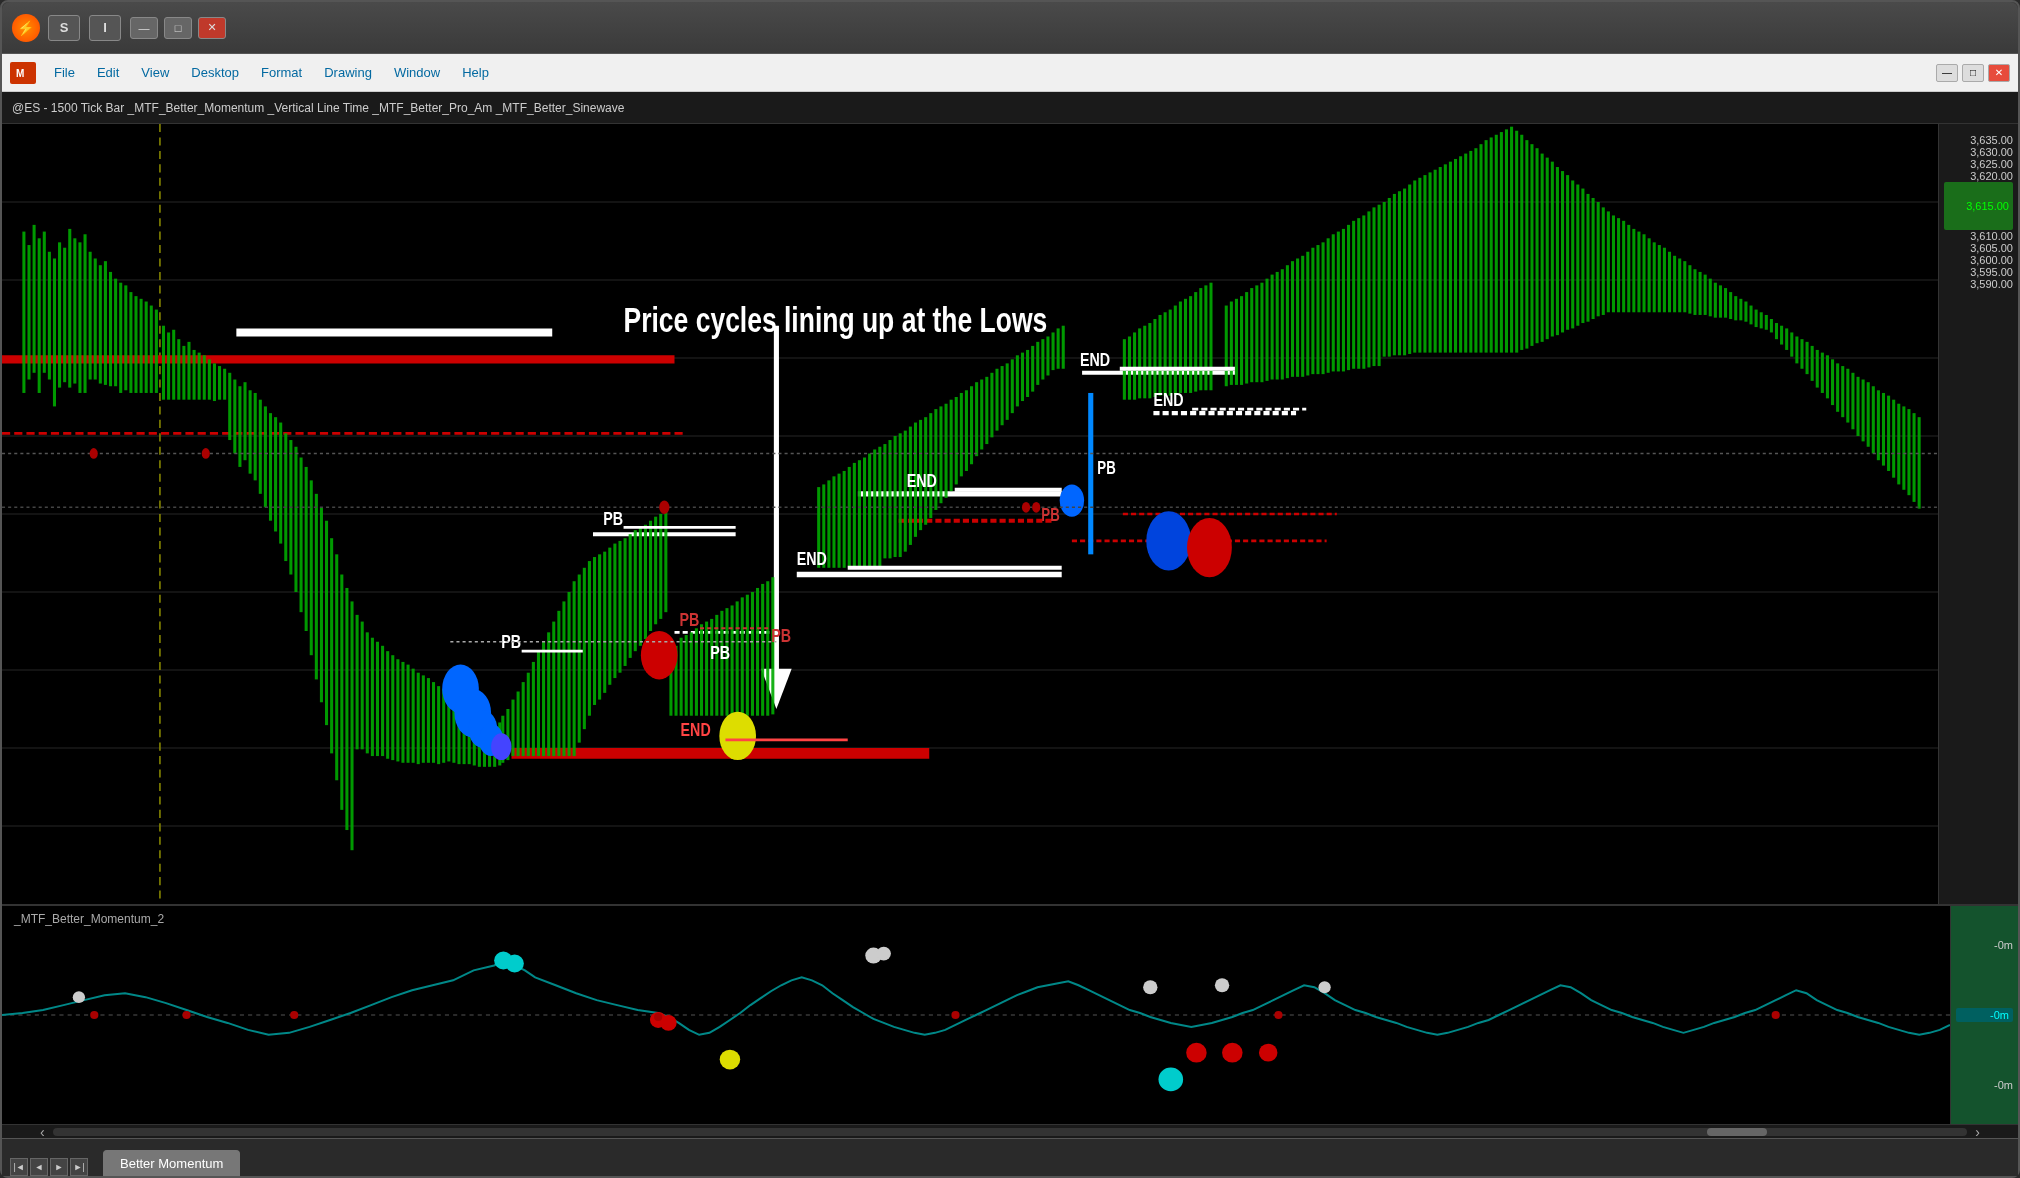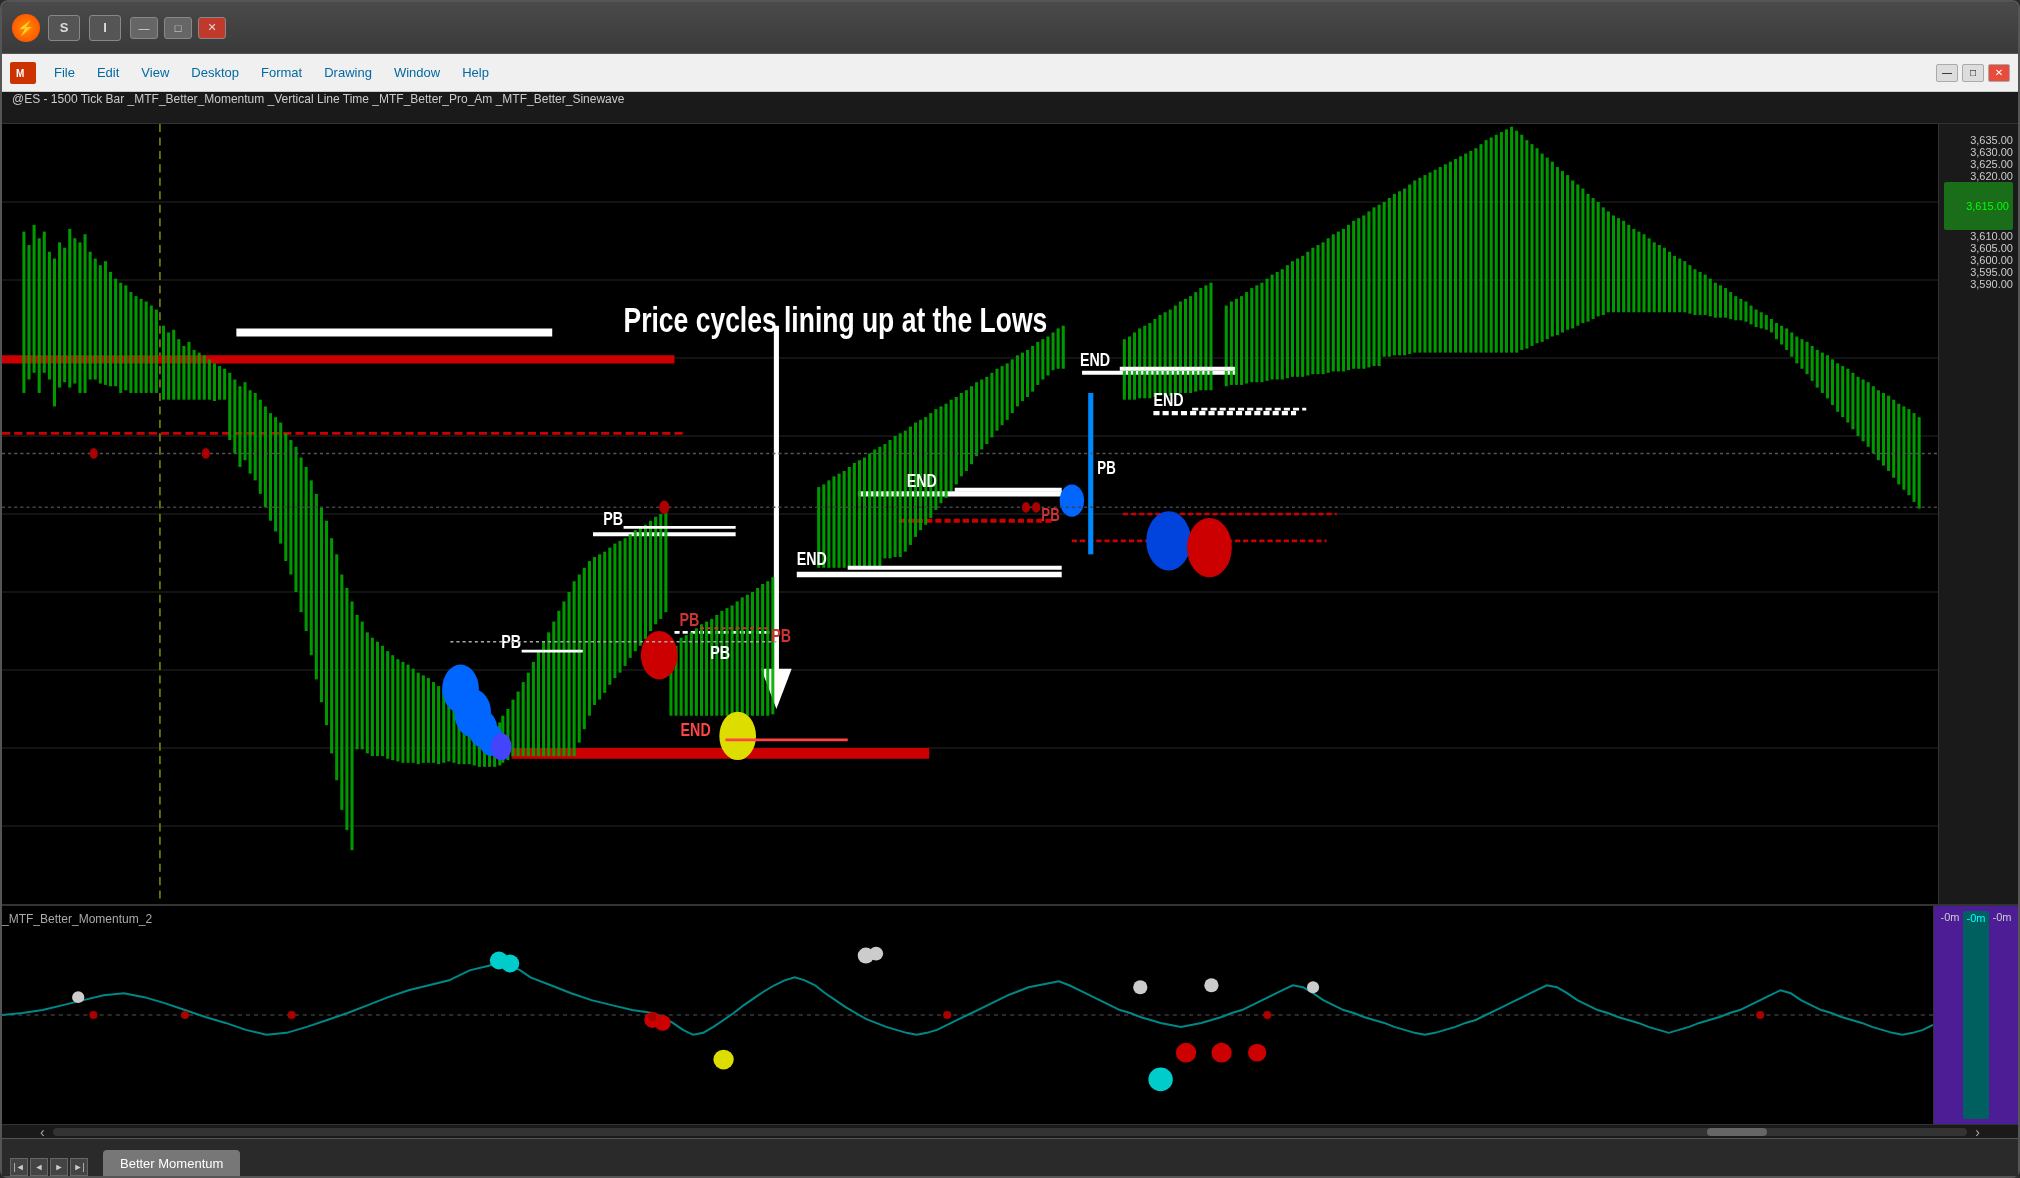--- a/index.html
+++ b/index.html
@@ -142,20 +142,21 @@
       font-size: 10px;
       cursor: pointer;
     }
     .win-ctrl.close { background: #e74c3c; color: white; }
 
     
     .chart-info-bar {
       background: #1a1a1a;
       height: 32px;
       display: flex;
+      align-items: center;
       padding: 0 10px;
       color: #ccc;
       font-size: 12px;
       border-bottom: 1px solid #333;
     }
 
     
     .chart-container {
       flex: 1;
       display: flex;
@@ -206,24 +207,25 @@
       display: flex;
       position: relative;
       background: #000;
       border-top: 2px solid #333;
     }
     .oscillator-chart {
       flex: 1;
       position: relative;
     }
     .oscillator-axis {
-      width: 85px;
-      background: #4c1d95;
+      width: 68px;
+      background: #14532d;
       border-left: 1px solid #333;
       display: flex;
+      flex-direction: column;
       justify-content: space-around;
       padding: 5px;
     }
     .osc-label {
       color: #ccc;
       font-size: 11px;
       text-align: right;
     }
     .osc-label.highlight {
       background: #006060;
@@ -324,21 +326,21 @@
     }
     .tab.active {
       background: #777;
       color: white;
     }
 
     
     .osc-indicator-label {
       position: absolute;
       top: 6px;
-      left: 0;
+      left: 12px;
       color: #aaa;
       font-size: 12px;
     }
   </style>
 </head>
 <body>
 
 <div class="window-outer">
 
   <div class="title-bar">

